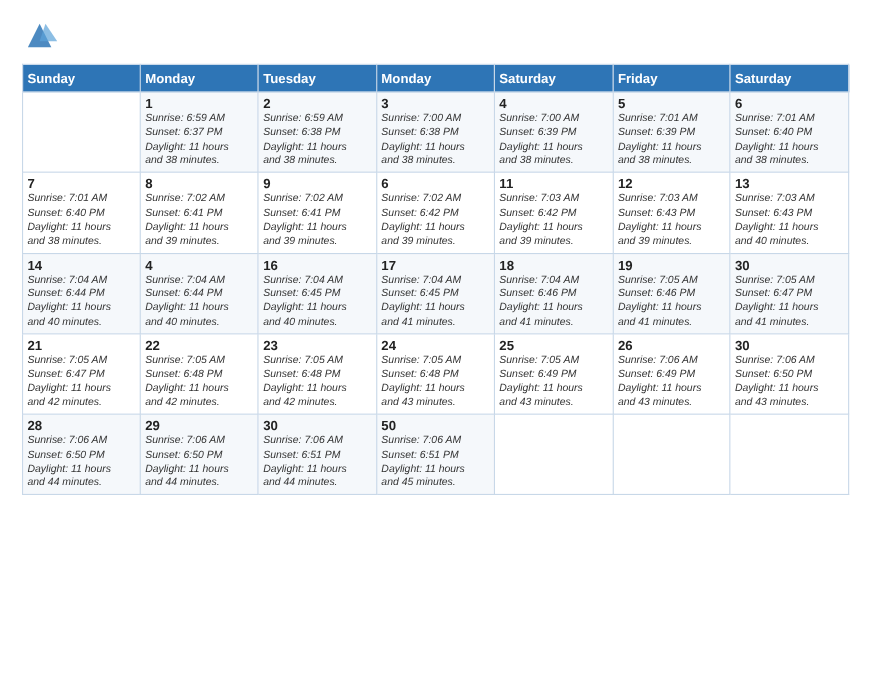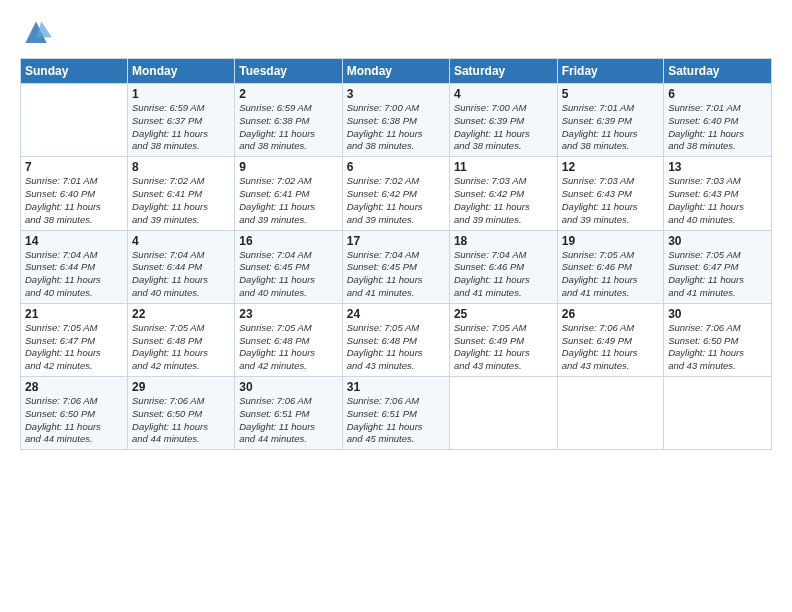--- a/index.html
+++ b/index.html
@@ -343,21 +343,21 @@
 and 44 minutes.</div>
           </td>
           <td>
             <span class="day-num">30</span>
             <div class="day-info" style="white-space: pre-line;">Sunrise: 7:06 AM
 Sunset: 6:51 PM
 Daylight: 11 hours
 and 44 minutes.</div>
           </td>
           <td>
-            <span class="day-num">31</span>
+            <span class="day-num">50</span>
             <div class="day-info" style="white-space: pre-line;">Sunrise: 7:06 AM
 Sunset: 6:51 PM
 Daylight: 11 hours
 and 45 minutes.</div>
           </td>
           <td class="empty-cell"></td>
           <td class="empty-cell"></td>
           <td class="empty-cell"></td>
         </tr>
       </tbody>

